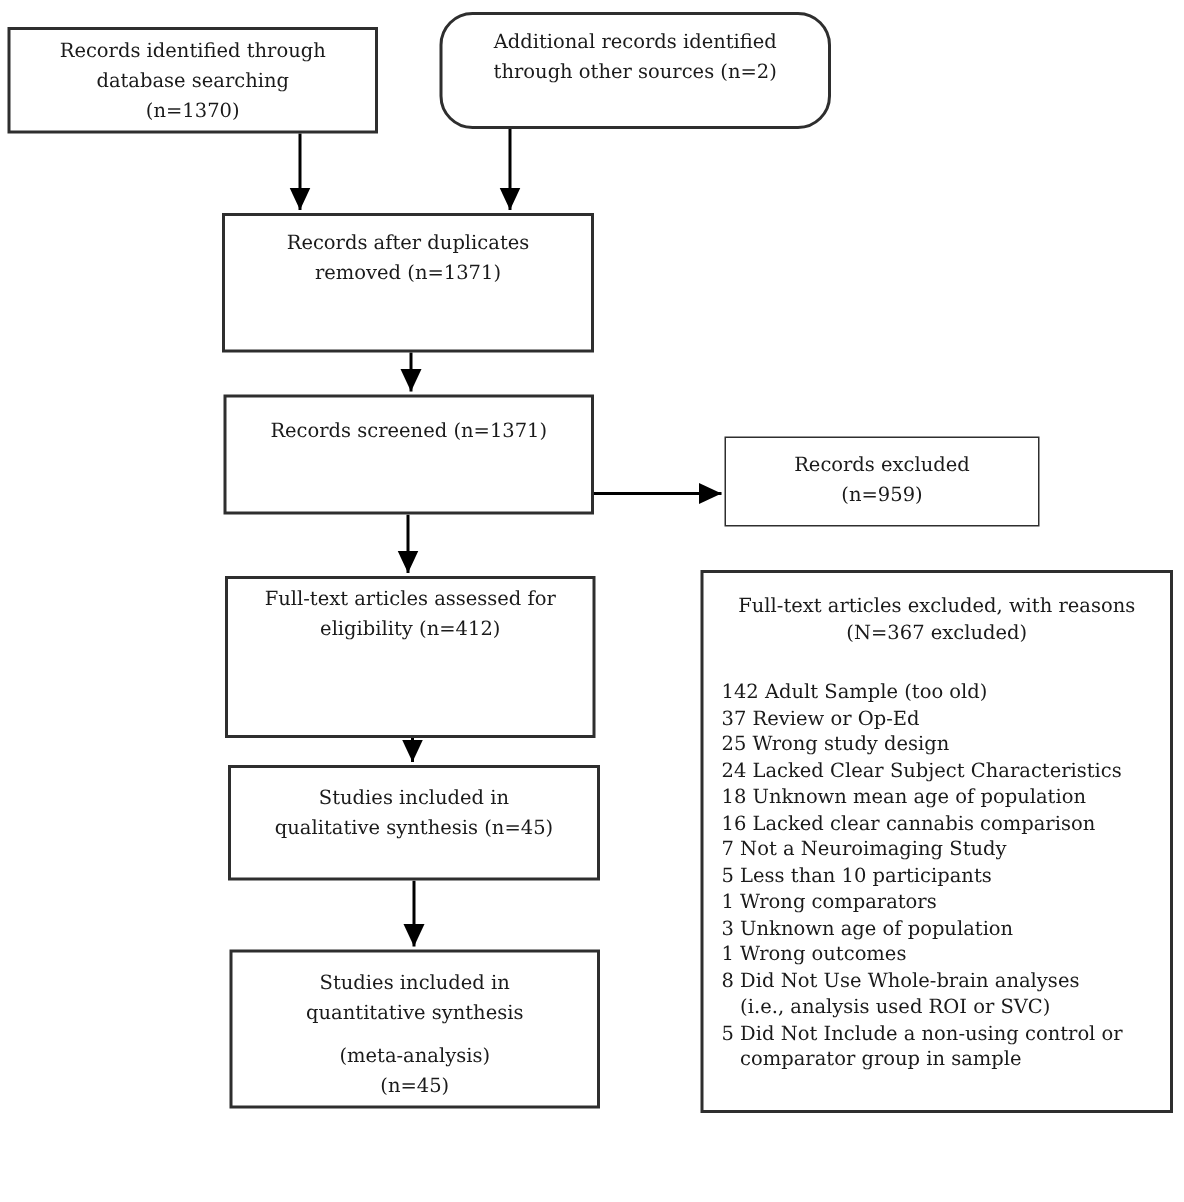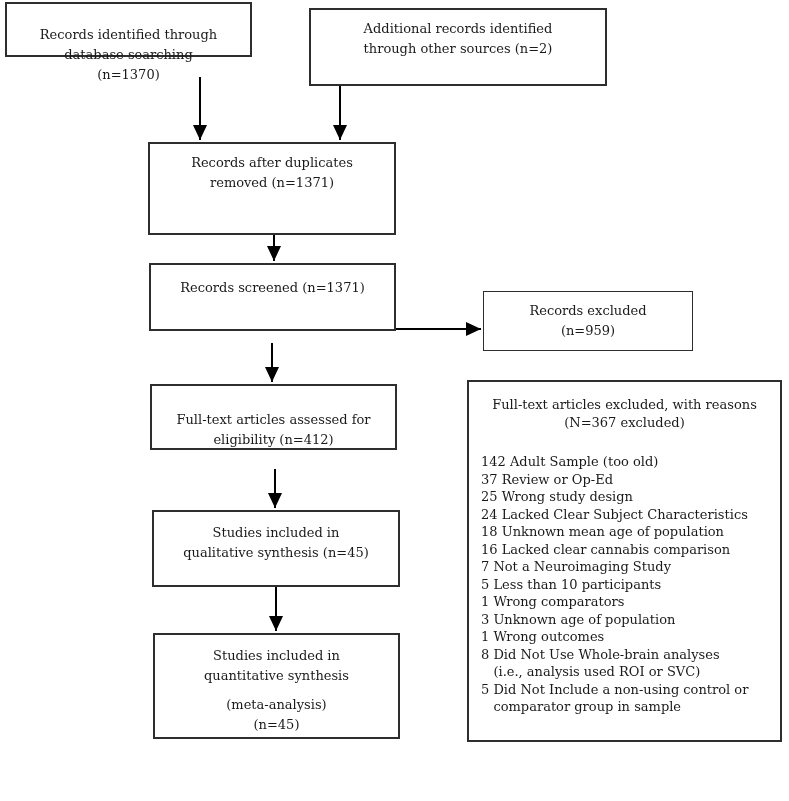--- a/index.html
+++ b/index.html
@@ -69,46 +69,46 @@
     </defs>
     <line x1="200" y1="77" x2="200" y2="140" marker-end="url(#ah)"></line>
     <line x1="340" y1="86" x2="340" y2="140" marker-end="url(#ah)"></line>
     <line x1="274" y1="221" x2="274" y2="261" marker-end="url(#ah)"></line>
     <line x1="396" y1="329" x2="481" y2="329" marker-end="url(#ah)"></line>
     <line x1="272" y1="343" x2="272" y2="382" marker-end="url(#ah)"></line>
     <line x1="275" y1="469" x2="275" y2="508" marker-end="url(#ah)"></line>
     <line x1="276" y1="587" x2="276" y2="631" marker-end="url(#ah)"></line>
   </svg>
 
-  <div class="flow-box" style="left:5px; top:2px; width:247px; height:55px; padding-top:21px;">
+  <div class="flow-box" style="left:5px; top:18px; width:247px; height:71px; padding-top:5px;">
     <span>Records identified through
 database searching
 (n=1370)</span>
   </div>
 
-  <div class="flow-box" style="left:309px; top:8px; width:298px; height:78px; padding-top:9px;">
+  <div class="flow-box" style="left:293px; top:8px; width:261px; height:78px; padding-top:9px;border-radius:22px;">
     <span>Additional records identified
 through other sources (n=2)</span>
   </div>
 
   <div class="flow-box" style="left:148px; top:142px; width:248px; height:93px; padding-top:9px;">
     <span>Records after duplicates
 removed (n=1371)</span>
   </div>
 
-  <div class="flow-box" style="left:149px; top:263px; width:247px; height:68px; padding-top:13px;">
+  <div class="flow-box" style="left:149px; top:263px; width:247px; height:80px; padding-top:13px;">
     <span>Records screened (n=1371)</span>
   </div>
 
   <div class="flow-box" style="left:483px; top:291px; width:210px; height:60px; padding-top:9px; border-width:1.5px;">
     <span>Records excluded
 (n=959)</span>
   </div>
 
-  <div class="flow-box" style="left:150px; top:384px; width:247px; height:66px; padding-top:24px;">
+  <div class="flow-box" style="left:150px; top:384px; width:247px; height:108px; padding-top:4px;">
     <span>Full-text articles assessed for
 eligibility (n=412)</span>
   </div>
 
   <div class="flow-box" style="left:152px; top:510px; width:248px; height:77px; padding-top:11px;">
     <span>Studies included in
 qualitative synthesis (n=45)</span>
   </div>
 
   <div class="flow-box" style="left:153px; top:633px; width:247px; height:106px; padding-top:11px;">

